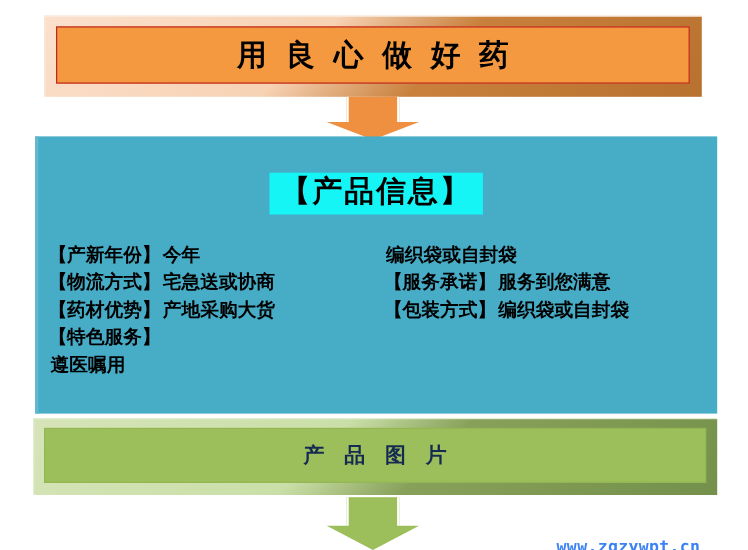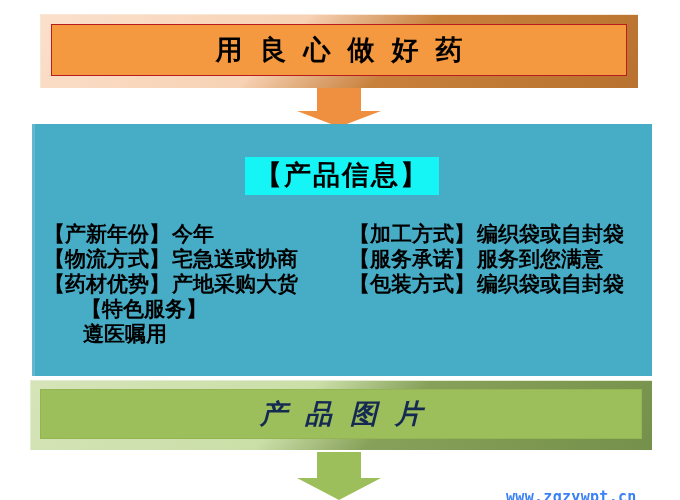--- a/index.html
+++ b/index.html
@@ -159,35 +159,35 @@
     position: absolute;
     left: 12px;
     top: 96px;
     right: 8px;
   }
   .spec-row {
     display: flex;
     align-items: baseline;
     height: 25px;
     color: #000000;
-    font-size: 21px;
+    font-size: 17px;
     font-weight: bold;
     font-family: "DejaVu Sans", "Liberation Sans", sans-serif;
     white-space: nowrap;
   }
   .spec-col {
     display: flex;
     align-items: baseline;
     white-space: nowrap;
   }
   .spec-col-left { width: 305px; flex: 0 0 305px; }
   .spec-col-right { flex: 1 1 auto; }
   .spec-key { letter-spacing: 0px; }
   .spec-val { letter-spacing: 0px; margin-left: 2px; }
-  .spec-wide { white-space: nowrap; margin-left: 37px; }
+  .spec-wide { white-space: nowrap; }
 
   
   #photos-banner {
     left: 30px;
     top: 380px;
     width: 622px;
     height: 70px;
   }
   #photos-banner .bevel {
     background: linear-gradient(135deg, #d6e4b8 0%, #cadfa8 42%, #88a15a 58%, #74904a 100%);
@@ -197,24 +197,23 @@
   #photos-banner .inner {
     left: 10px;
     top: 9px;
     right: 10px;
     bottom: 11px;
     background: #9cbf5b;
     border: 1px solid #93b653;
   }
   #photos-banner .label {
     color: #152a52;
-    font-size: 27px;
+    font-size: 19px;
     letter-spacing: 18px;
     text-indent: 18px;
-    font-style: italic;
   }
 
   
   #arrow-bottom {
     position: absolute;
     left: 297px;
     top: 452px;
     width: 84px;
     height: 48px;
   }
@@ -290,21 +289,20 @@
     </div>
 
     <div id="spec-list">
 
       <div class="spec-row">
         <span class="spec-col spec-col-left">
           <span class="spec-key">【产新年份】</span>
           <span class="spec-val">今年</span>
         </span>
         <span class="spec-col spec-col-right">
-          <span class="spec-key">【加工方式】</span>
           <span class="spec-val"> 编织袋或自封袋</span>
         </span>
       </div>
 
       <div class="spec-row">
         <span class="spec-col spec-col-left">
           <span class="spec-key">【物流方式】</span>
           <span class="spec-val">宅急送或协商</span>
         </span>
         <span class="spec-col spec-col-right">

